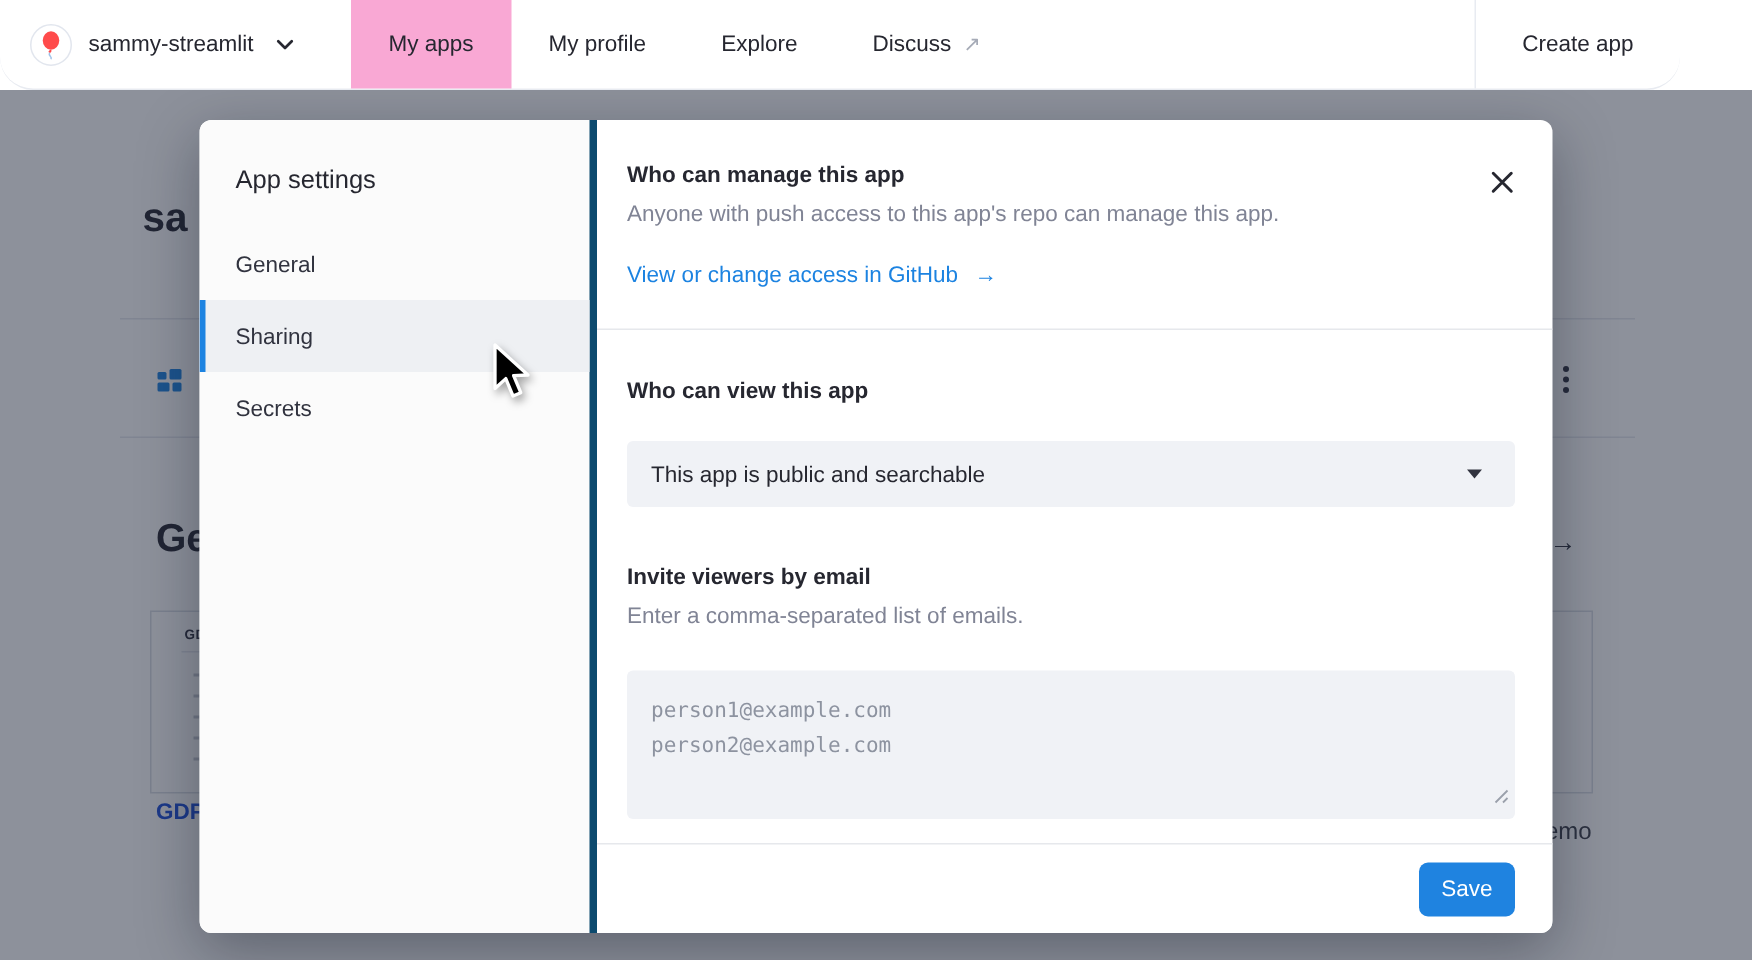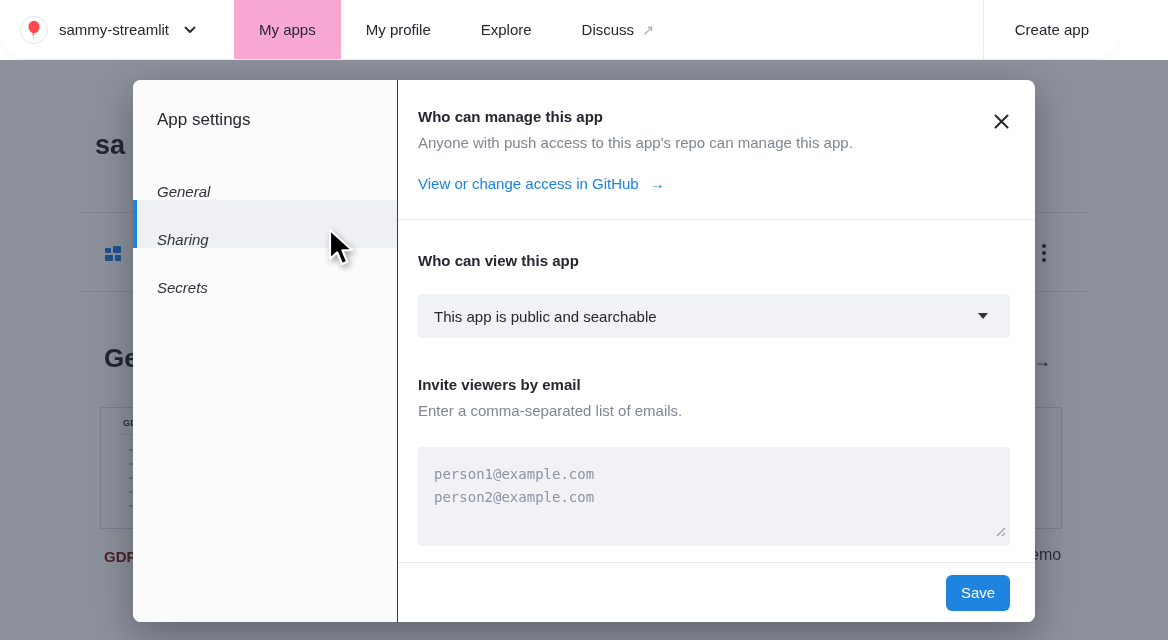--- a/index.html
+++ b/index.html
@@ -52,47 +52,47 @@
   .bg-kebab i { width: 4px; height: 4px; border-radius: 50%; background: #31333f; }
   .bg-heading2 { position: absolute; left: 104px; top: 283px; font-size: 26px; font-weight: 700; color: #262730; }
   .bg-arrow { position: absolute; left: 1033px; top: 291px; font-size: 18px; color: #31333f; }
   .bg-card1 {
     position: absolute; left: 100px; top: 347px; width: 560px; height: 122px;
     border: 1px solid #d9dde4; background: #fff;
   }
   .bg-card1-label { position: absolute; left: 22px; top: 10px; font-size: 9px; font-weight: 700; color: #31333f; letter-spacing: .3px; }
   .bg-card1-label-rule { position: absolute; left: 20px; top: 26px; width: 120px; height: 1px; background: #e4e7ed; }
   .bg-mini-row { position: absolute; left: 28px; width: 34px; height: 2px; background: #c6cad3; }
-  .bg-card1-caption { position: absolute; left: 104px; top: 488px; font-size: 15px; font-weight: 700; color: #7f1d1d; }
+  .bg-card1-caption { position: absolute; left: 104px; top: 473px; font-size: 15px; font-weight: 700; color: #1d4ed8; }
   .bg-card2 {
     position: absolute; left: 700px; top: 347px; width: 362px; height: 122px;
     border: 1px solid #d9dde4; background: #fff;
   }
   .bg-card2-caption { position: absolute; left: 1030px; top: 486px; font-size: 16px; color: #3c3f48; }
 
   
   .overlay {
     position: absolute; top: 60px; left: 0; width: 1168px; height: 580px;
     background: rgba(28, 36, 56, 0.5); z-index: 2;
   }
 
   
   .modal {
     position: absolute; left: 133px; top: 80px; width: 902px; height: 542px;
     background: #ffffff; border-radius: 8px; z-index: 3;
     box-shadow: 0 12px 40px rgba(10, 15, 30, 0.35);
     display: flex; overflow: hidden;
   }
   .modal-sidebar {
-    width: 265px; flex: none; background: #fbfbfb; border-right: 1px solid #0c4a6e;
+    width: 265px; flex: none; background: #fbfbfb; border-right: 5px solid #0c4a6e;
   }
   .modal-sidebar-title { padding: 30px 24px 22px 24px; font-size: 17px; color: #262730; }
   .modal-menu-item {
-    height: 48px; display: flex; align-items: flex-end; padding-left: 24px;
-    font-size: 15px; color: #31333f; cursor: pointer; position: relative; font-style: italic;
+    height: 48px; display: flex; align-items: center; padding-left: 24px;
+    font-size: 15px; color: #31333f; cursor: pointer; position: relative;
   }
   .modal-menu-item.active { background: #eef0f3; }
   .modal-menu-item.active::before {
     content: ""; position: absolute; left: 0; top: 0; bottom: 0; width: 4px; background: #1c83e1;
   }
 
   .modal-main { flex: 1; position: relative; display: flex; flex-direction: column; }
   .modal-header { padding: 28px 25px 0 20px; position: relative; height: 140px; border-bottom: 1px solid #e6e8ec; }
   .sec-title { font-size: 15px; font-weight: 700; color: #262730; }
   .sec-sub { margin-top: 9px; font-size: 15px; color: #808495; }

